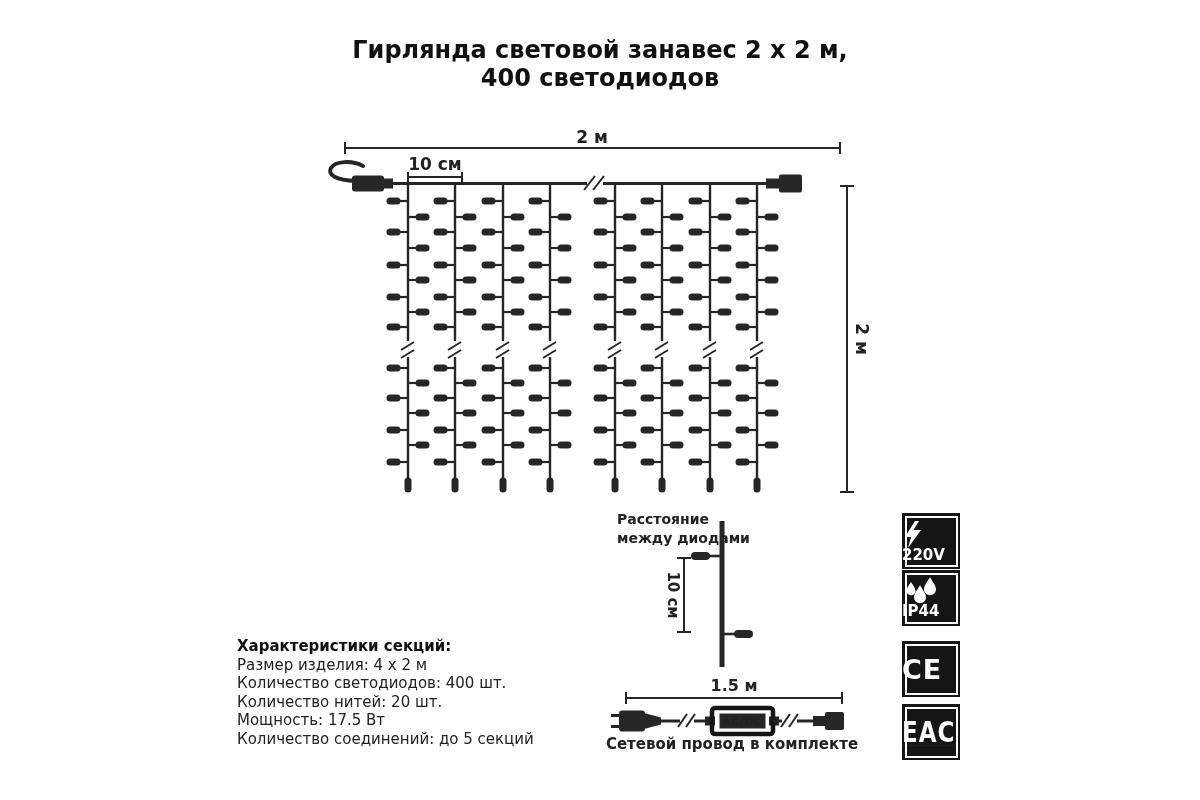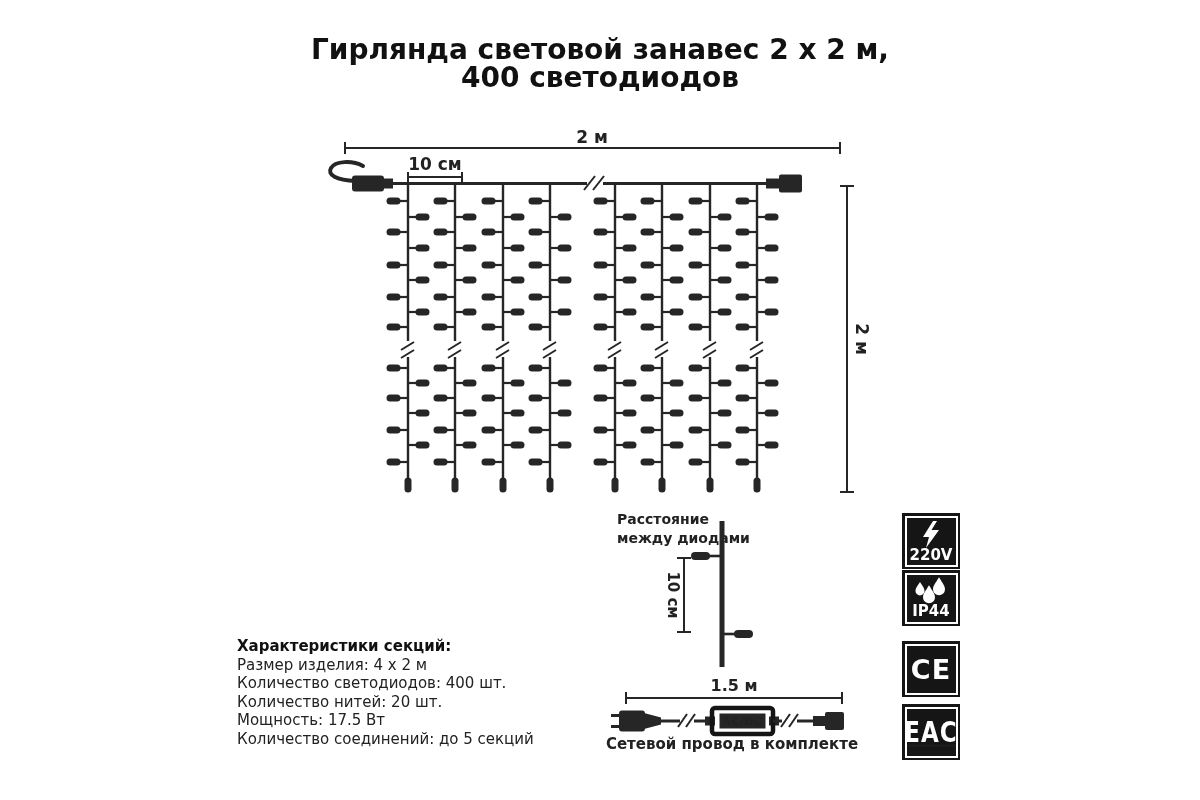--- a/index.html
+++ b/index.html
@@ -3,21 +3,21 @@
 <meta charset="utf-8">
 <style>
   html,body{margin:0;padding:0;background:#ffffff;}
   .stage{
     position:relative;width:1200px;height:800px;background:#ffffff;overflow:hidden;
     font-family:"DejaVu Sans","Liberation Sans",sans-serif;color:#1c1c1c;
   }
   
   .title{
     position:absolute;left:250px;top:36px;width:700px;text-align:center;
-    font-size:28px;line-height:28px;font-weight:700;color:#111;
+    font-size:24px;line-height:28px;font-weight:700;color:#111;
   }
   
   svg.art{position:absolute;left:0;top:0;}
   svg.art text{fill:#222;font-family:"DejaVu Sans","Liberation Sans",sans-serif;}
   .dim{font-size:17px;font-weight:600;}
   .dim-sm{font-size:15px;font-weight:600;}
   .dim-md{font-size:16px;font-weight:600;}
   .lbl-bold{font-size:14px;font-weight:700;}
   .caption{font-size:15px;font-weight:700;}
   .acdc{font-size:11px;font-weight:700;fill:#fff;letter-spacing:0.5px;}
@@ -32,21 +32,21 @@
   .led8{stroke:#262626;stroke-width:8;stroke-linecap:round;}
   .cord{stroke:#262626;stroke-width:4;fill:none;stroke-linecap:round;}
   .ink{fill:#262626;}
   .boxframe{fill:none;stroke:#151515;stroke-width:4.5;}
   
   .specs{position:absolute;left:237px;top:637px;width:380px;font-size:15px;line-height:18.6px;color:#222;}
   .specs .head{font-weight:700;color:#111;}
   
   .cert{
     position:absolute;left:902px;width:58px;height:56px;background:#151515;
-    display:flex;flex-direction:column;align-items:center;justify-content:center;
+    display:flex;flex-direction:column;justify-content:center;
   }
   .cert::after{content:"";position:absolute;inset:2.5px;border:2px solid #fff;pointer-events:none;}
   .cert .txt{color:#fff;font-size:15px;font-weight:600;line-height:15px;}
   .cert.big .txt{font-size:27px;font-weight:700;letter-spacing:1px;}
   .cert.eac .txt{font-size:23px;font-weight:700;letter-spacing:1px;transform:scaleY(1.25);}
   .cert svg{display:block;}
 </style>
 </head>
 <body>
 

